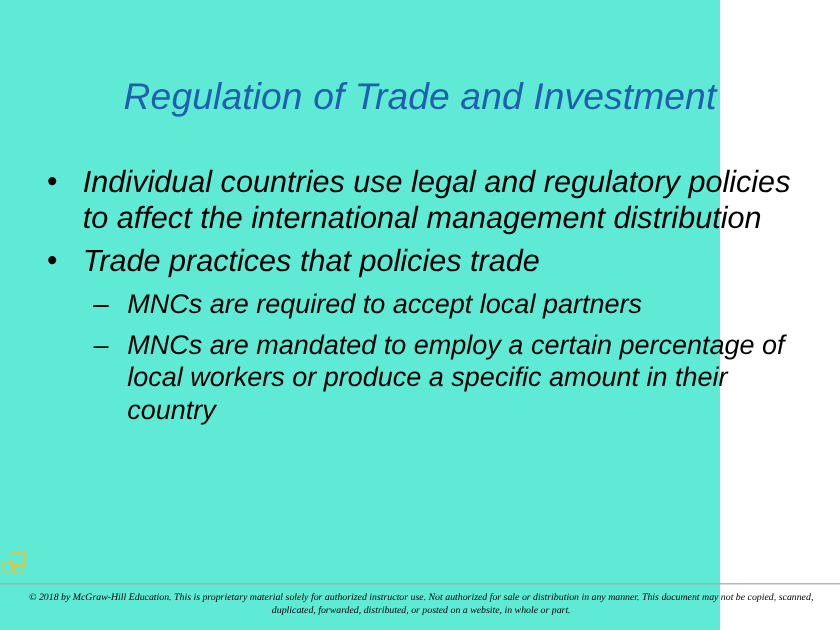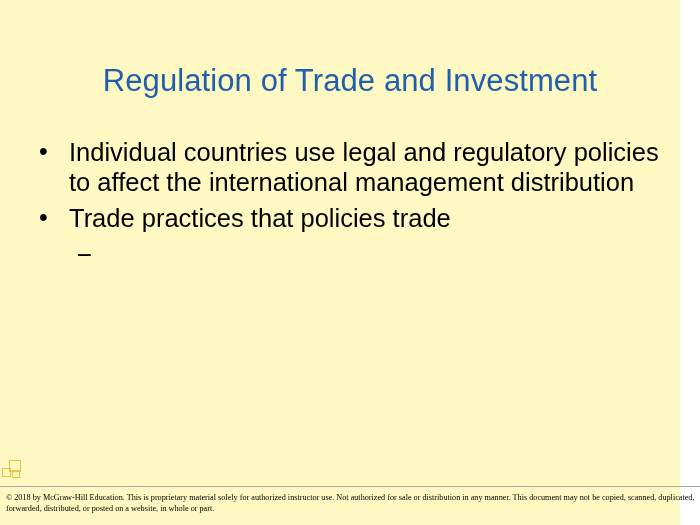--- a/index.html
+++ b/index.html
@@ -8,24 +8,25 @@
   }
   body {
     width: 700px;
     height: 525px;
     background: #ffffff;
     font-family: "Liberation Sans", sans-serif;
     overflow: hidden;
   }
   .slide {
     position: relative;
-    width: 680px;
+    width: 600px;
     height: 525px;
-    background: #fef9c3;
+    background: #5eead4;
     box-sizing: border-box;
+    font-style: italic;
   }
   .slide-title {
     position: absolute;
     top: 42px;
     left: 0;
     width: 700px;
     text-align: center;
     color: #1F5FAE;
     font-size: 31px;
     font-weight: normal;
@@ -89,20 +90,21 @@
   }
   .footer-text {
     position: absolute;
     left: 6px;
     top: 492px;
     width: 690px;
     font-family: "Liberation Serif", serif;
     font-size: 8.2px;
     line-height: 1.38;
     color: #000000;
+    text-align: center;
   }
   .logo {
     position: absolute;
     left: 2px;
     top: 460px;
     width: 24px;
     height: 24px;
   }
   .logo .sq {
     position: absolute;
@@ -134,24 +136,26 @@
         <span class="marker">•</span>
         <span class="txt">Trade practices that policies trade</span>
       </div>
 
       <div class="bullet-l2">
         <span class="marker">–</span>
       </div>
 
       <div class="bullet-l2">
         <span class="marker">–</span>
+        <span class="txt">MNCs are required to accept local partners</span>
       </div>
 
       <div class="bullet-l2">
         <span class="marker">–</span>
+        <span class="txt">MNCs are mandated to employ a certain percentage of local workers or produce a specific amount in their country</span>
       </div>
     </div>
 
   </div>
 
   <div class="logo">
     <span class="sq sq1"></span>
     <span class="sq sq2"></span>
     <span class="sq sq3"></span>
   </div>

